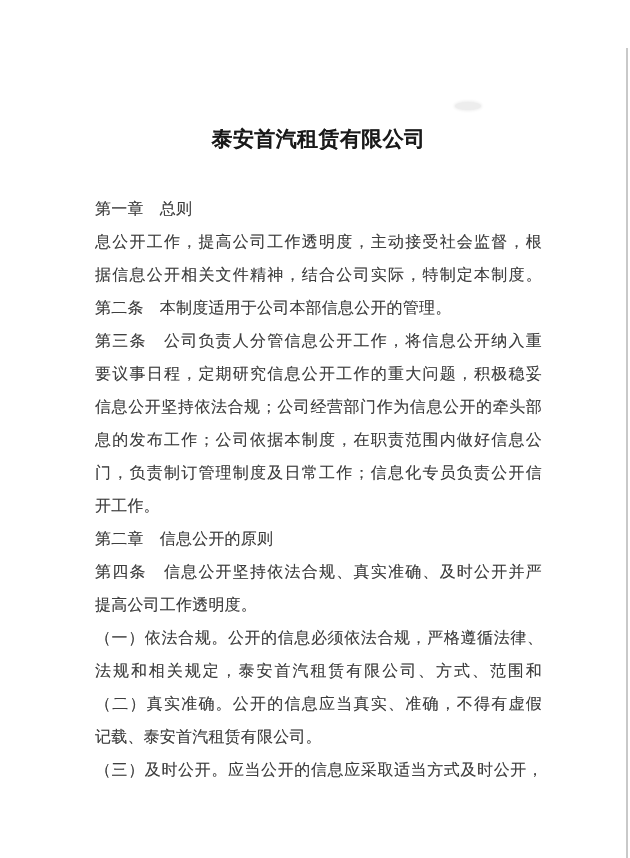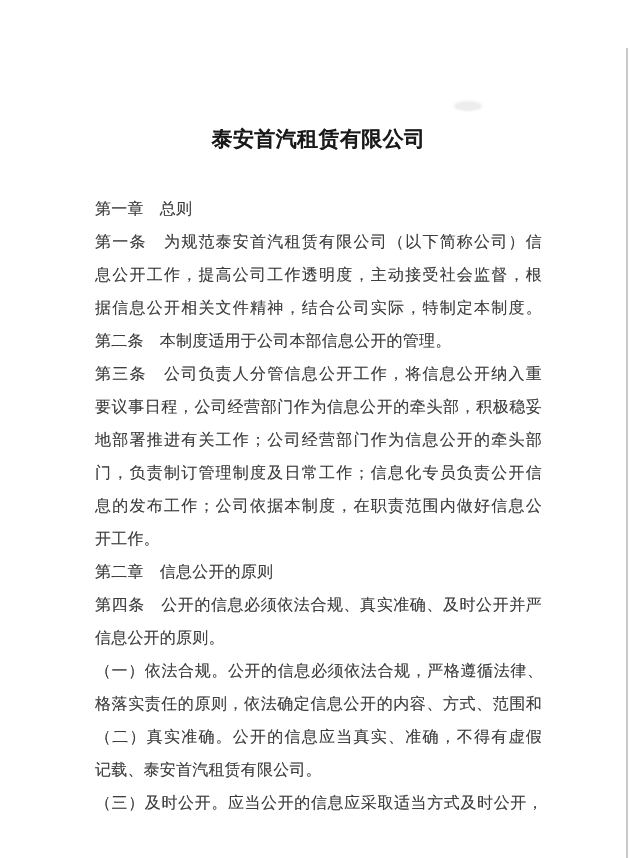--- a/index.html
+++ b/index.html
@@ -80,32 +80,31 @@
 <div class="page">
   <div class="smudge"></div>
   <div class="edge-line"></div>
 
   <div class="titles">
     <div>泰安首汽租赁有限公司</div>
   </div>
 
   <div class="body-col">
       <div class="line p">第一章　总则</div>
-      <div class="line j">第一条　为规范泰安首汽租赁有限公司（以下简称公司）信</div>
       <div class="line j">息公开工作，提高公司工作透明度，主动接受社会监督，根</div>
       <div class="line j">据信息公开相关文件精神，结合公司实际，特制定本制度。</div>
       <div class="line p">第二条　本制度适用于公司本部信息公开的管理。</div>
       <div class="line j">第三条　公司负责人分管信息公开工作，将信息公开纳入重</div>
-      <div class="line j">要议事日程，公司经营部门作为信息公开的牵头部，积极稳妥</div>
-      <div class="line j">地部署推进有关工作；公司经营部门作为信息公开的牵头部</div>
+      <div class="line j">要议事日程，定期研究信息公开工作的重大问题，积极稳妥</div>
+      <div class="line j">信息公开坚持依法合规；公司经营部门作为信息公开的牵头部</div>
+      <div class="line j">息的发布工作；公司依据本制度，在职责范围内做好信息公</div>
       <div class="line j">门，负责制订管理制度及日常工作；信息化专员负责公开信</div>
-      <div class="line j">息的发布工作；公司依据本制度，在职责范围内做好信息公</div>
       <div class="line p">开工作。</div>
       <div class="line p">第二章　信息公开的原则</div>
-      <div class="line j">第四条　公开的信息必须依法合规、真实准确、及时公开并严</div>
-      <div class="line p">信息公开的原则。</div>
+      <div class="line j">第四条　信息公开坚持依法合规、真实准确、及时公开并严</div>
+      <div class="line p">提高公司工作透明度。</div>
       <div class="line j tight">（一）依法合规。公开的信息必须依法合规，严格遵循法律、</div>
-      <div class="line j">格落实责任的原则，依法确定信息公开的内容、方式、范围和</div>
+      <div class="line j">法规和相关规定，泰安首汽租赁有限公司、方式、范围和</div>
       <div class="line j">（二）真实准确。公开的信息应当真实、准确，不得有虚假</div>
       <div class="line p">记载、泰安首汽租赁有限公司。</div>
       <div class="line j tight">（三）及时公开。应当公开的信息应采取适当方式及时公开，</div>
     </div>
 </div>
 
 </body></html>

